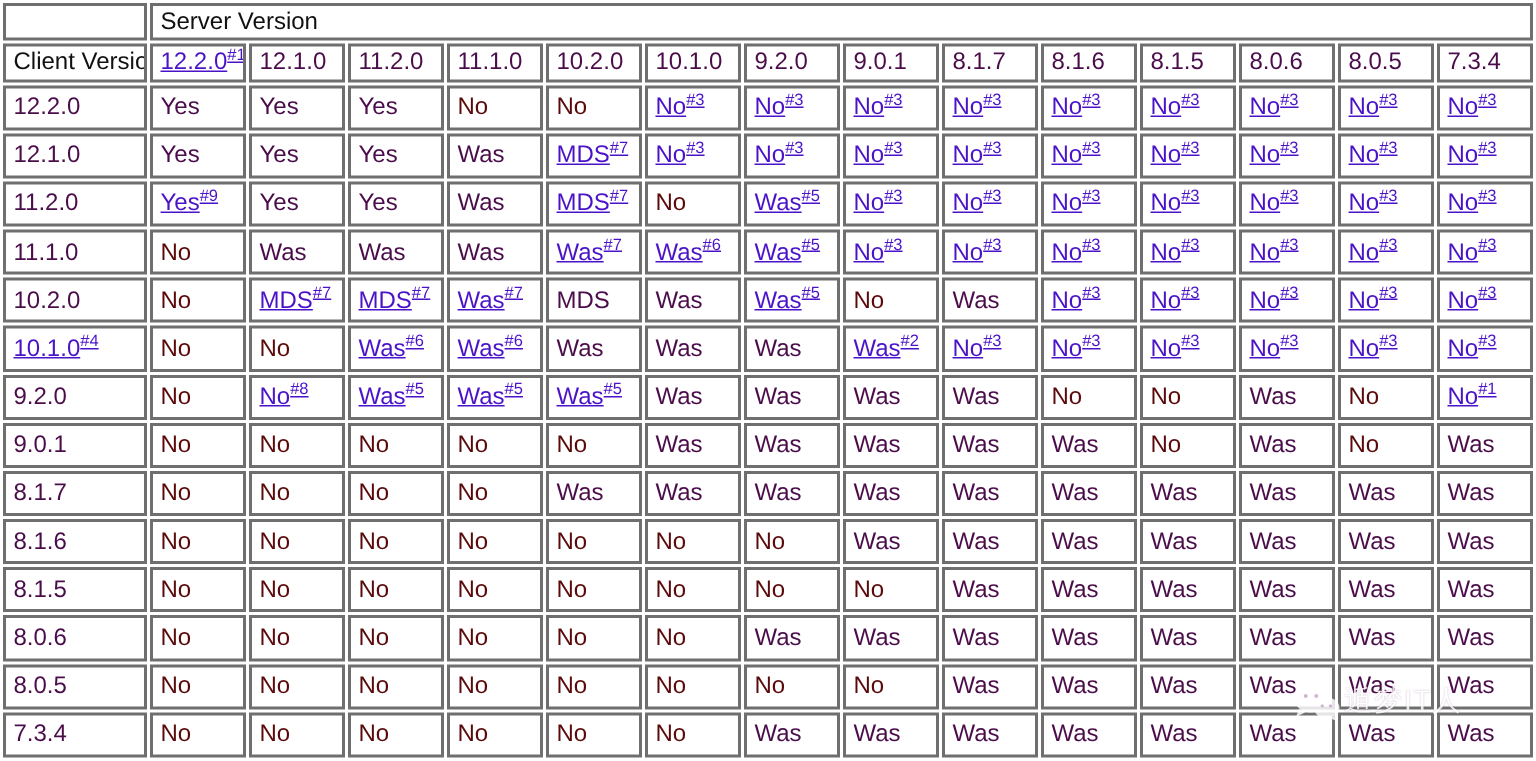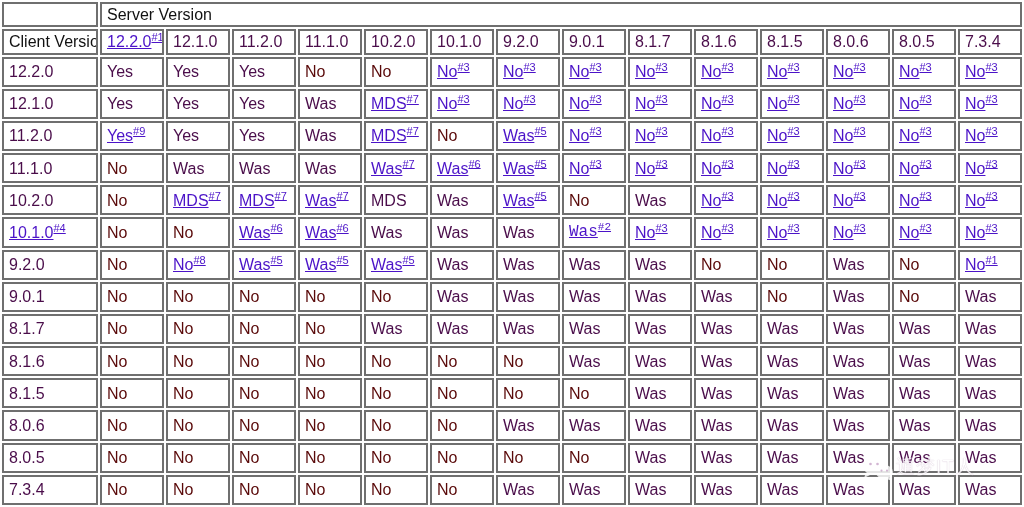--- a/index.html
+++ b/index.html
@@ -69,21 +69,21 @@
     color: #4b13c8;
     text-decoration: underline;
   }
   sup.fn {
     font-size: 11px;
     vertical-align: super;
     color: #4b13c8;
     text-decoration: underline;
     line-height: 0;
   }
-  .wrap2 { white-space: normal; line-height: 1.0; font-family: Liberation Mono, monospace; }
+  .wrap2 { white-space: normal; line-height: 1.0; }
 
   
   #watermark {
     position: absolute;
     left: 862px; top: 452px;
     width: 156px; height: 36px;
     pointer-events: none;
     opacity: 0.82;
   }
   #watermark .wm-text {

